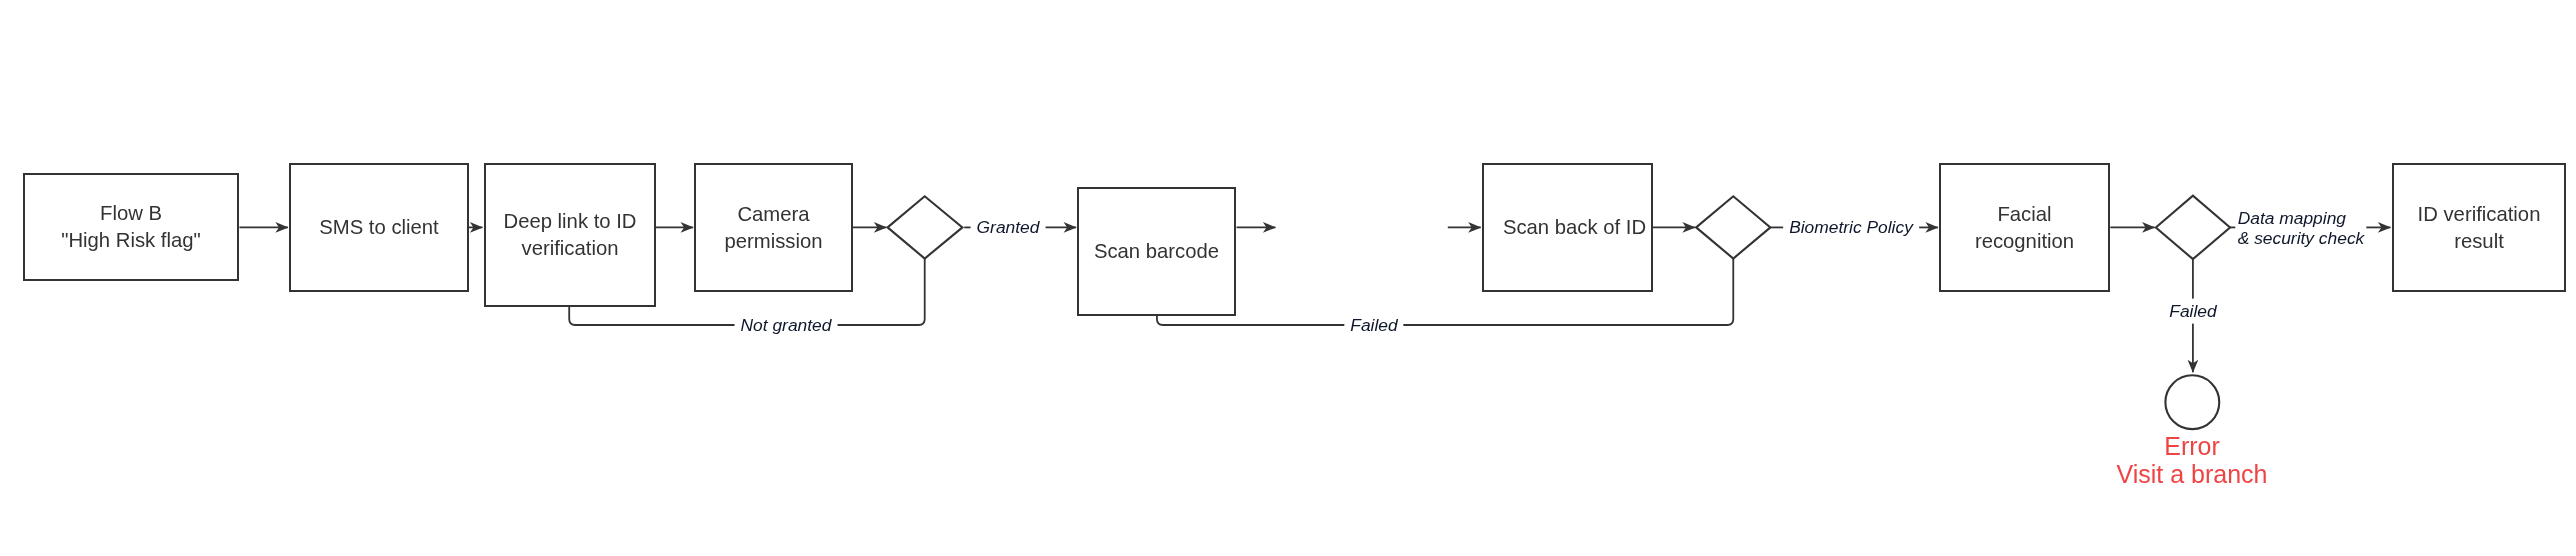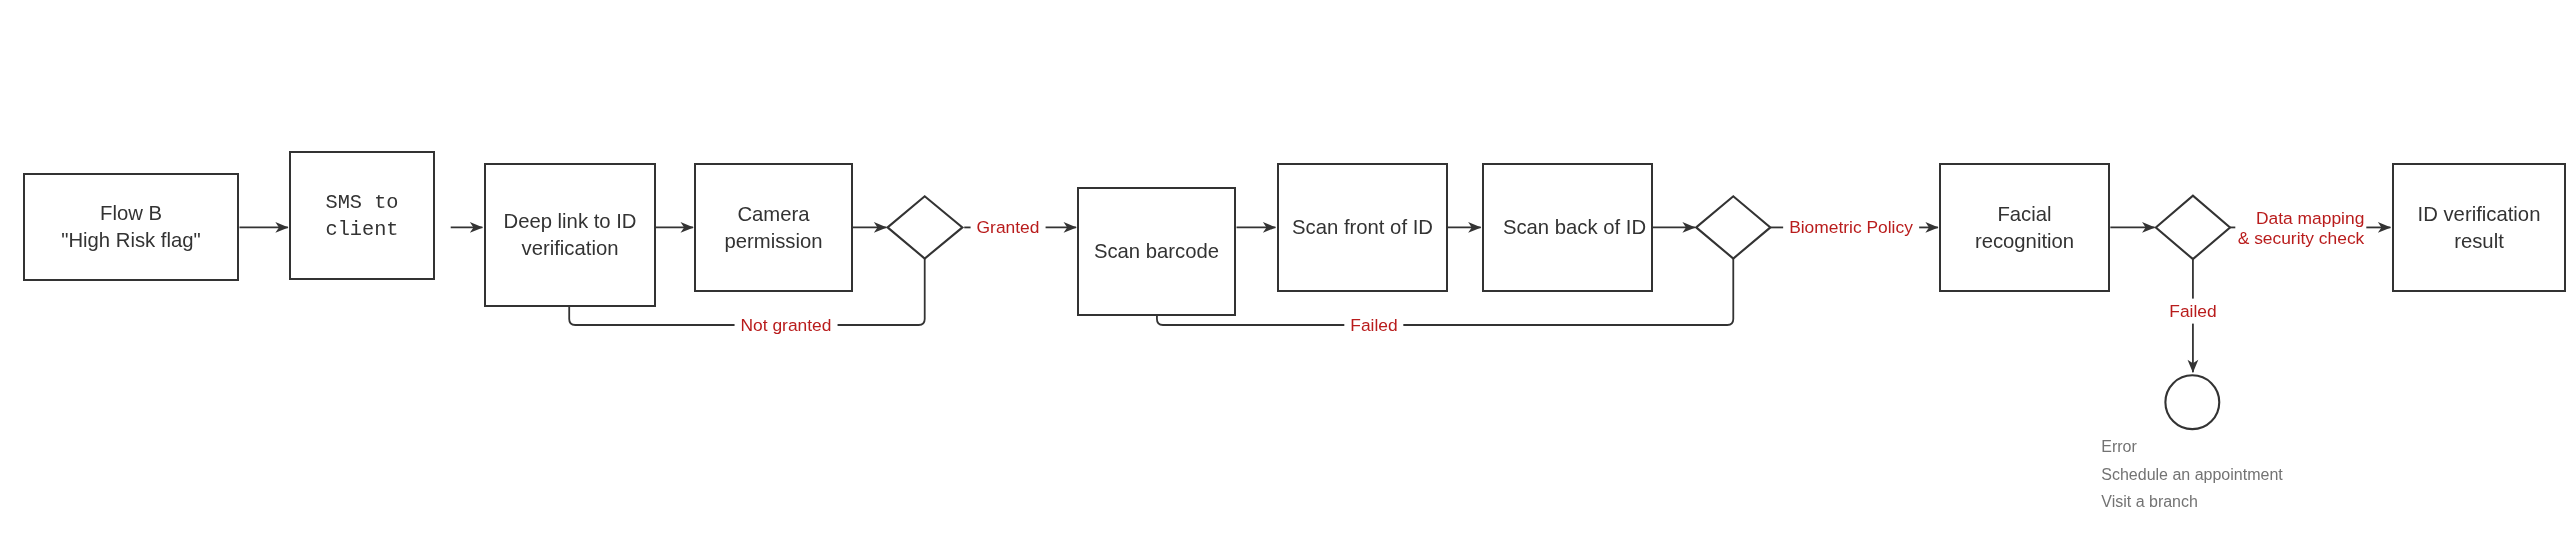--- a/index.html
+++ b/index.html
@@ -36,31 +36,32 @@
     line-height: 27px;
     color: #333333;
   }
   .edge-label {
     position: absolute;
     transform: translate(-50%, -50%);
     background: #ffffff;
     padding: 1.2px 6px;
     font-size: 17.4px;
     line-height: 20px;
-    color: #b91c1c;
-    text-align: right;
+    color: #0f172a;
+    text-align: left;
     white-space: nowrap;
+    font-style: italic;
   }
   .terminal-text {
     position: absolute;
     transform: translateX(-50%);
-    text-align: left;
-    font-size: 16px;
+    text-align: center;
+    font-size: 25px;
     line-height: 27.5px;
-    color: #737373;
+    color: #ef4444;
     white-space: nowrap;
   }
 </style>
 </head>
 <body>
 
 <div id="canvas">
 
   <svg id="wires" viewBox="0 0 4304 929" xmlns="http://www.w3.org/2000/svg">
     <defs>
@@ -95,41 +96,38 @@
     <polygon points="3602,380 3664,327 3726,380 3664,433" fill="#ffffff" stroke="#333333" stroke-width="3.5"></polygon>
 
     <circle cx="3663" cy="672" r="45" fill="#ffffff" stroke="#333333" stroke-width="3.5"></circle>
   </svg>
 
   <div class="node" style="left:23px; top:173px; width:216px; height:108px;">
     <span>Flow B</span>
     <span>"High Risk flag"</span>
   </div>
 
-  <div class="node" style="left:289px; top:151px; width:146px; height:129px;font-family:Liberation Mono, monospace;">
+  <div class="node" style="left:289px; top:163px; width:180px; height:129px;">
     <span>SMS to client</span>
   </div>
 
   <div class="node" style="left:484px; top:163px; width:172px; height:144px;">
     <span>Deep link to ID</span>
     <span>verification</span>
   </div>
 
   <div class="node" style="left:694px; top:163px; width:159px; height:129px;">
     <span>Camera</span>
     <span>permission</span>
   </div>
 
   <div class="node" style="left:1077px; top:163px; width:159px; height:129px;margin-top:24px;">
     <span>Scan barcode</span>
   </div>
 
-  <div class="node" style="left:1277px; top:163px; width:171px; height:129px;">
-    <span>Scan front of ID</span>
-  </div>
 
   <div class="node" style="left:1482px; top:163px; width:171px; height:129px;padding-left:14px;">
     <span>Scan back of ID</span>
   </div>
 
   <div class="node" style="left:1939px; top:163px; width:171px; height:129px;">
     <span>Facial</span>
     <span>recognition</span>
   </div>
 
@@ -148,18 +146,17 @@
 
   <div class="edge-label" style="left:2301px; top:228px; padding:1.2px 2.4px;">
     <div>Data mapping</div>
     <div>&amp; security check</div>
   </div>
 
   <div class="edge-label" style="left:2193px; top:311px; padding:2.4px 4.8px;">Failed</div>
 
   <div class="terminal-text" style="left:2192px; top:433px;">
     <div>Error</div>
-    <div>Schedule an appointment</div>
     <div>Visit a branch</div>
   </div>
 
 </div>
 
 
 </body></html>

